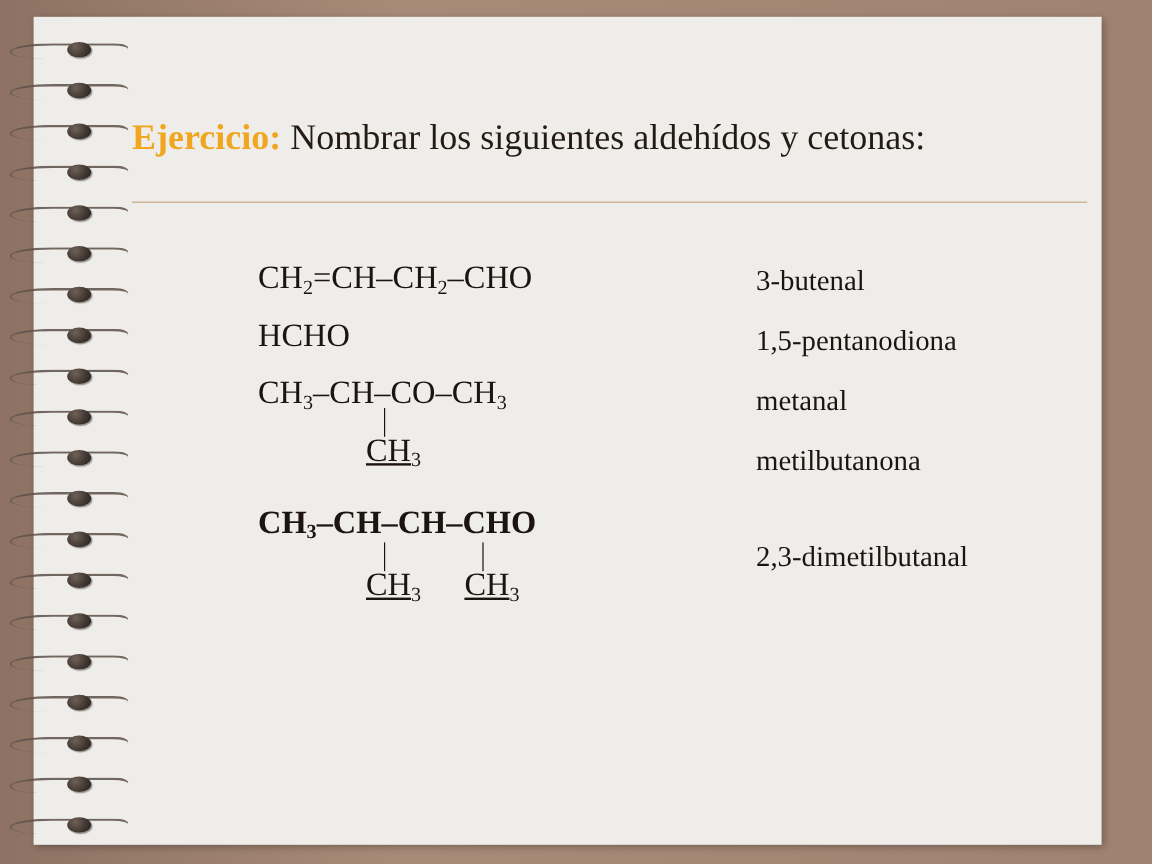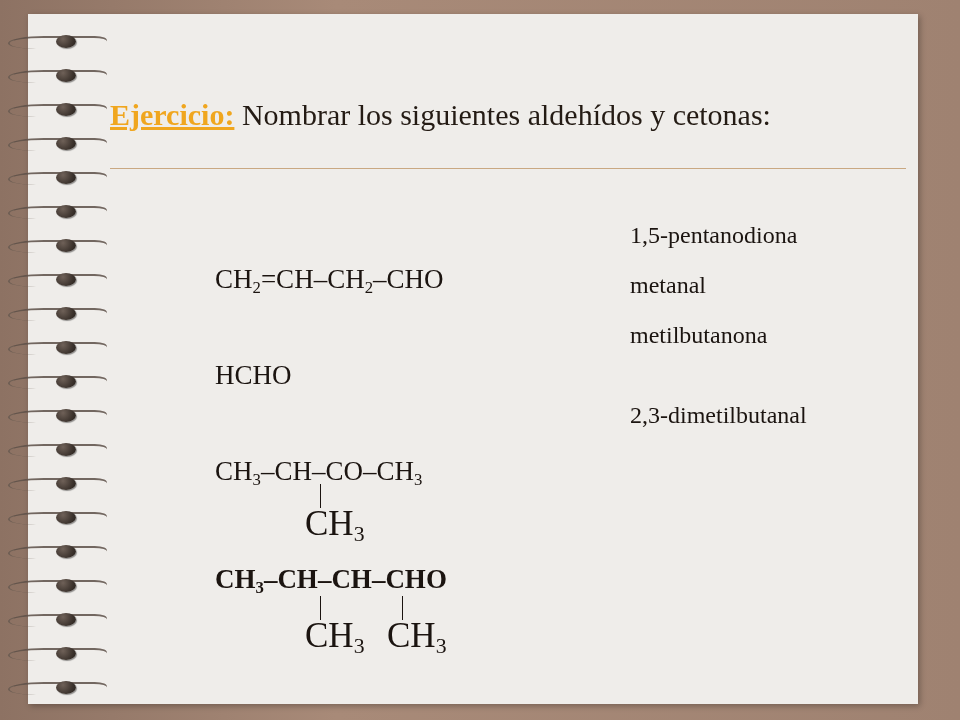--- a/index.html
+++ b/index.html
@@ -86,21 +86,20 @@
     left: 110px;
     top: 98px;
     width: 760px;
     font-size: 30px;
     color: #2a2018;
     white-space: nowrap;
   }
   .title .kw {
     color: #f0a61e;
     font-weight: bold;
-    text-decoration: underline;
   }
   .title .rest {
     color: #241b14;
   }
   .title-rule {
     position: absolute;
     left: 110px;
     top: 168px;
     width: 796px;
     height: 1px;
@@ -114,36 +113,36 @@
     top: 218px;
     width: 400px;
     font-size: 27px;
     color: #1b1410;
     line-height: 1.0;
   }
   .frow {
     position: relative;
     height: 48px;
     white-space: nowrap;
-    margin-top: 48px;
   }
   sub {
     font-size: 0.62em;
     vertical-align: -0.28em;
   }
 
   
   .branch-row {
     position: relative;
     height: 44px;
     white-space: nowrap;
   }
   .branch-text {
     position: absolute;
-    font-size: 35px;
+    font-size: 27px;
+    text-decoration: underline;
   }
   .bondline {
     position: absolute;
     width: 1px;
     background: #1b1410;
   }
 
   
   .names {
     position: absolute;
@@ -284,19 +283,20 @@
     <div class="branch-row">
       <span class="bondline" style="left:105px; top:-22px; height:24px;"></span>
       <span class="bondline" style="left:187px; top:-22px; height:24px;"></span>
       <span class="branch-text" style="left:90px; top:0px;"><span>CH</span><sub>3</sub></span>
       <span class="branch-text" style="left:172px; top:0px;"><span>CH</span><sub>3</sub></span>
     </div>
 
   </div>
 
   <div class="names">
+    <div class="nrow">3-butenal</div>
     <div class="nrow">1,5-pentanodiona</div>
     <div class="nrow">metanal</div>
     <div class="nrow spacer">metilbutanona</div>
     <div class="nrow" style="margin-top:22px">2,3-dimetilbutanal</div>
   </div>
 
 </div>
 
 </body></html>

